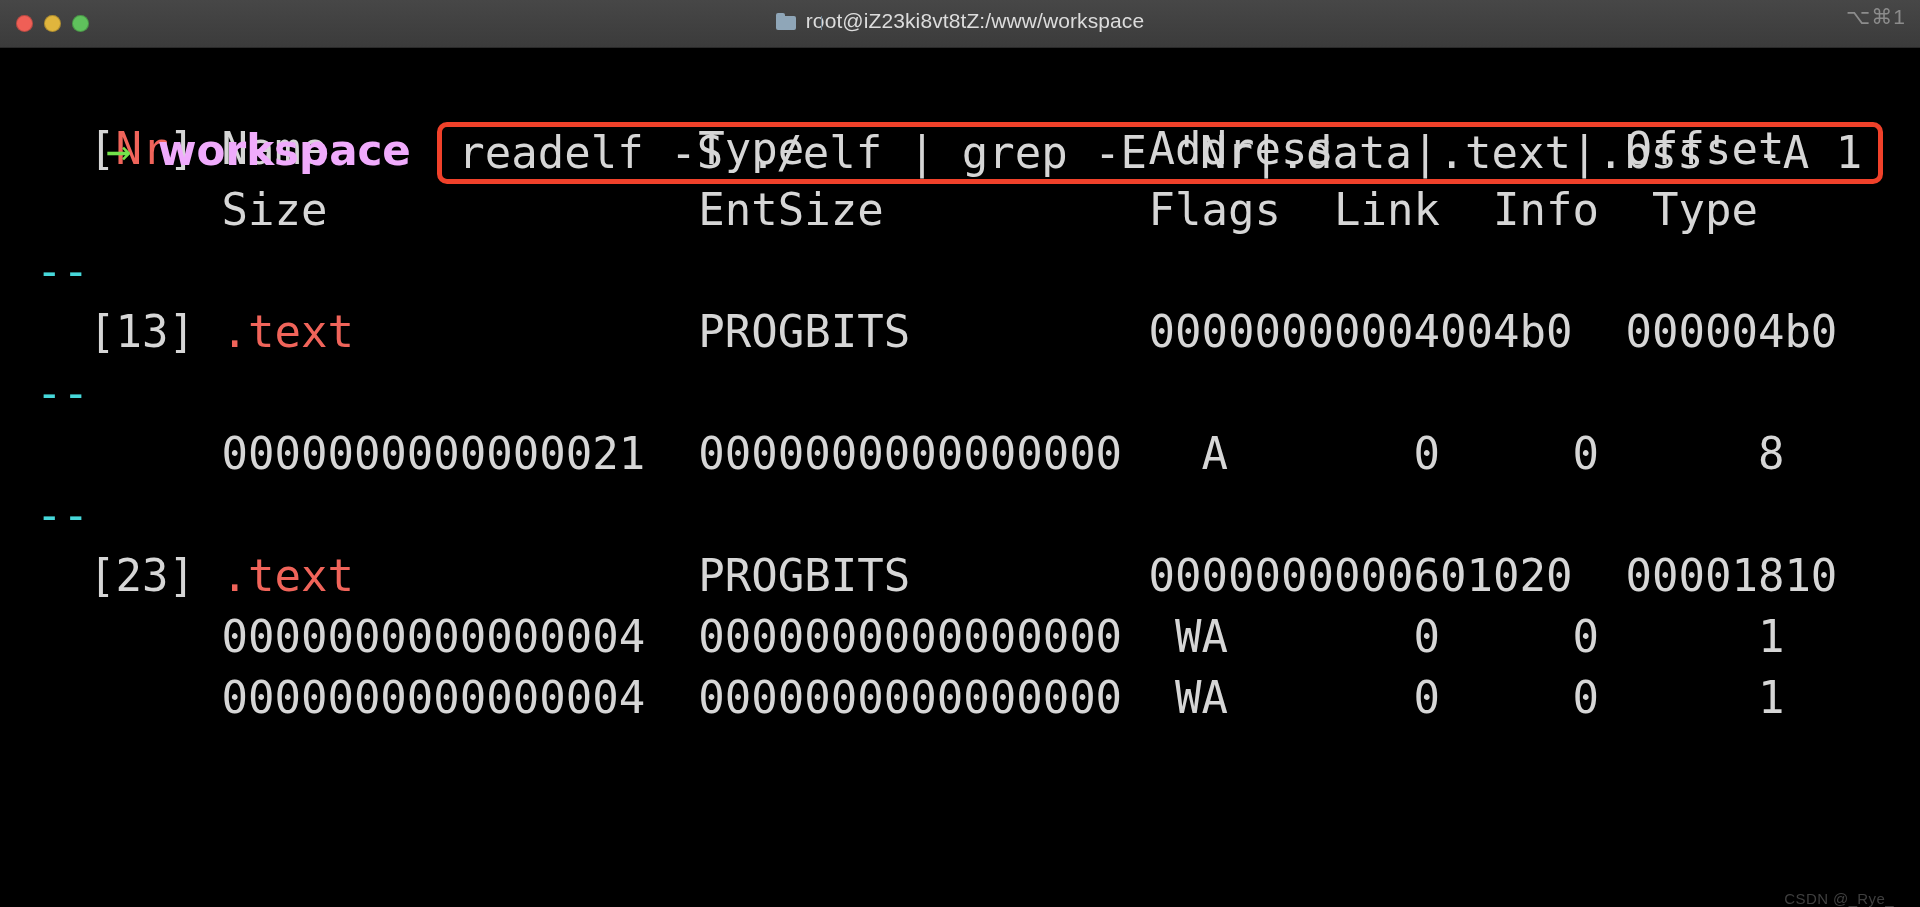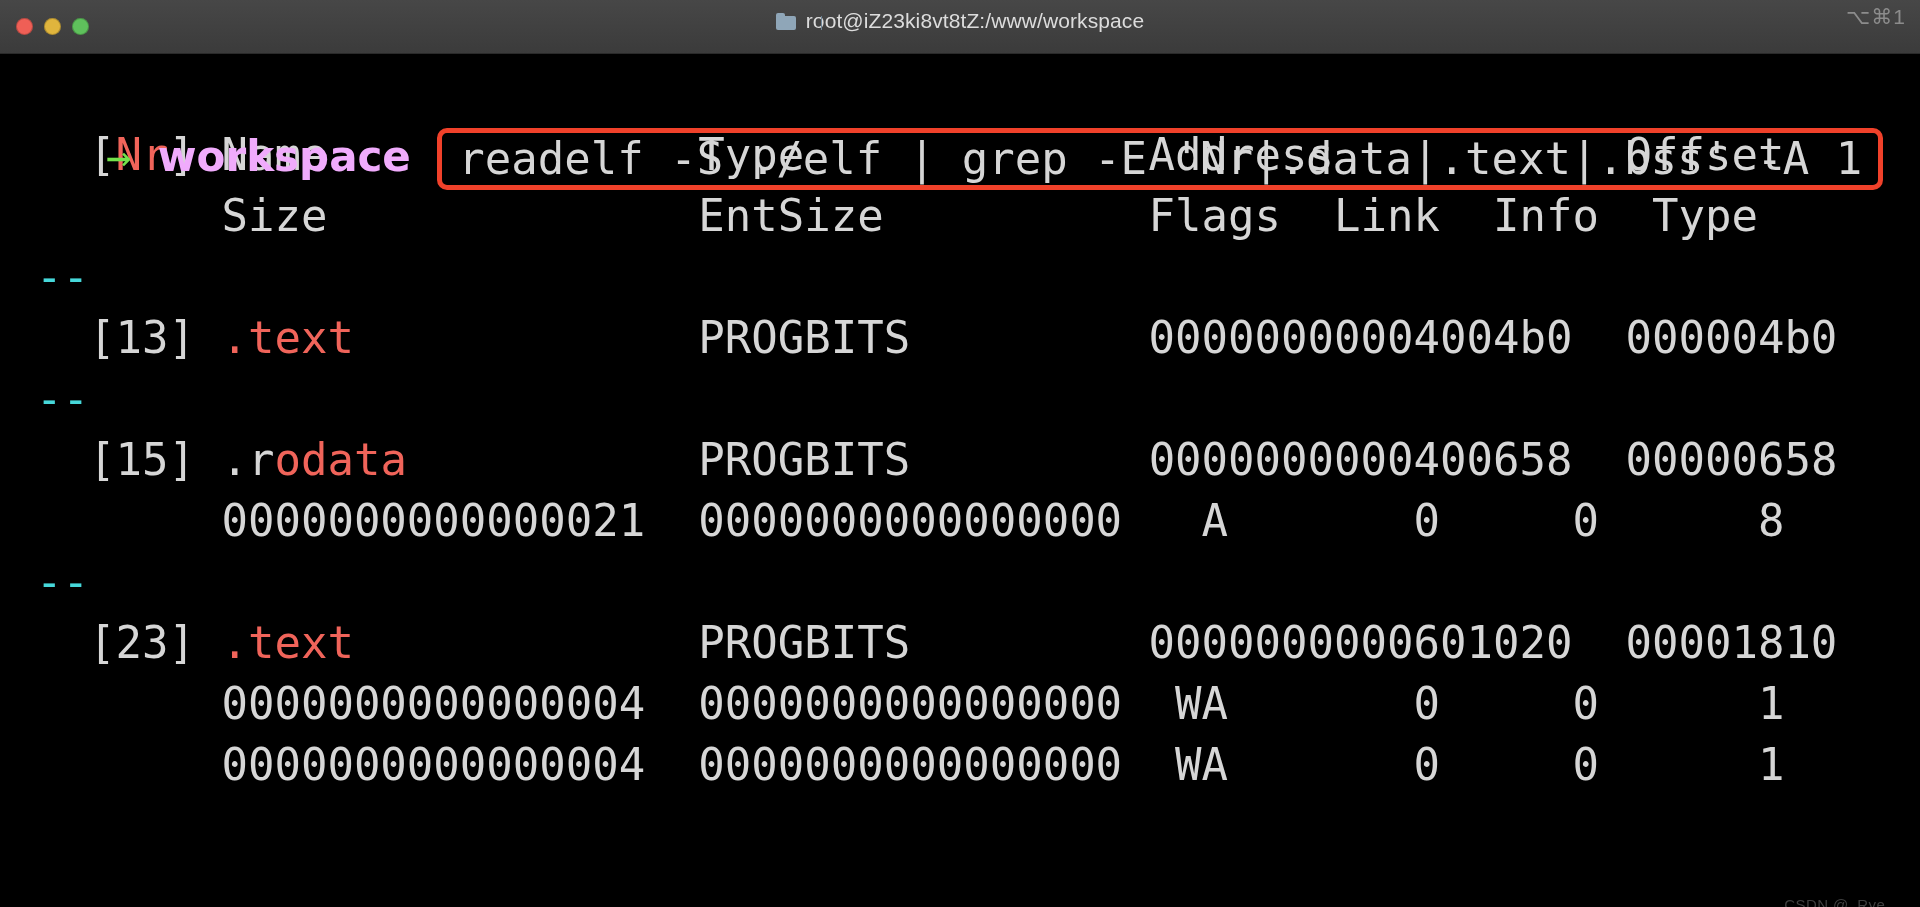--- a/index.html
+++ b/index.html
@@ -6,21 +6,21 @@
   html, body {
     width:1920px; height:907px;
     background:#000;
     font-family:"DejaVu Sans Mono","Liberation Mono",monospace;
     overflow:hidden;
   }
 
   
   #titlebar{
     position:relative;
-    width:1920px; height:54px;
+    width:1920px; height:48px;
     background:linear-gradient(#474747,#3b3b3b);
     border-bottom:1px solid #2a2a2a;
     display:flex; align-items:center;
   }
   #traffic{ display:flex; gap:11px; margin-left:16px; }
   .tl{ width:17px; height:17px; border-radius:50%; display:block; }
   .tl.close{ background:#ef5f56; box-shadow:inset 0 0 0 1px rgba(0,0,0,.22); }
   .tl.min{ background:#e0b53d; box-shadow:inset 0 0 0 1px rgba(0,0,0,.22); }
   .tl.max{ background:#5fc15c; box-shadow:inset 0 0 0 1px rgba(0,0,0,.22); }
 
@@ -129,21 +129,20 @@
   </div>
 
   <div class="line"><span class="fg-white">  [</span><span class="fg-red">Nr</span><span class="fg-white">] Name              Type             Address           Offset</span></div>
 
   <div class="line fg-white">       Size              EntSize          Flags  Link  Info  Type</div>
 
   <div id="rows">
       <div class="line"><span class="fg-cyan">--</span></div>
       <div class="line"><span class="fg-white">  [13] </span><span class="fg-red">.text</span><span class="fg-white">             </span><span class="fg-white">PROGBITS</span><span class="fg-white">         </span><span class="fg-white">00000000004004b0</span><span class="fg-white">  000004b0</span></div>
       <div class="line"><span class="fg-cyan">--</span></div>
-      <div class="line"><span class="fg-white">  [15] </span><span class="fg-white">.r</span><span class="fg-red">odata</span><span class="fg-white">           </span><span class="fg-white">PROGBITS</span><span class="fg-white">         </span><span class="fg-white">0000000000400658</span><span class="fg-white">  00000658</span></div>
       <div class="line"><span class="fg-white">       0000000000000021</span><span class="fg-white">  0000000000000000</span><span class="fg-white">   A</span><span class="fg-white">       0</span><span class="fg-white">     0</span><span class="fg-white">      8</span></div>
       <div class="line"><span class="fg-cyan">--</span></div>
       <div class="line"><span class="fg-white">  [23] </span><span class="fg-red">.text</span><span class="fg-white">             </span><span class="fg-white">PROGBITS</span><span class="fg-white">         </span><span class="fg-white">0000000000601020</span><span class="fg-white">  00001810</span></div>
       <div class="line"><span class="fg-white">       0000000000000004</span><span class="fg-white">  0000000000000000</span><span class="fg-white">  WA</span><span class="fg-white">       0</span><span class="fg-white">     0</span><span class="fg-white">      1</span></div>
       <div class="line"><span class="fg-white">       0000000000000004</span><span class="fg-white">  0000000000000000</span><span class="fg-white">  WA</span><span class="fg-white">       0</span><span class="fg-white">     0</span><span class="fg-white">      1</span></div>
     </div>
 
   <div id="watermark">CSDN @_Rye_</div>
 </div>
 

